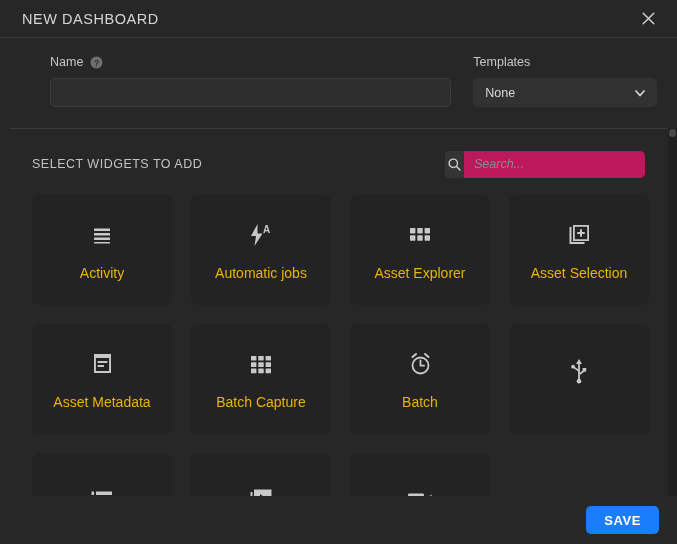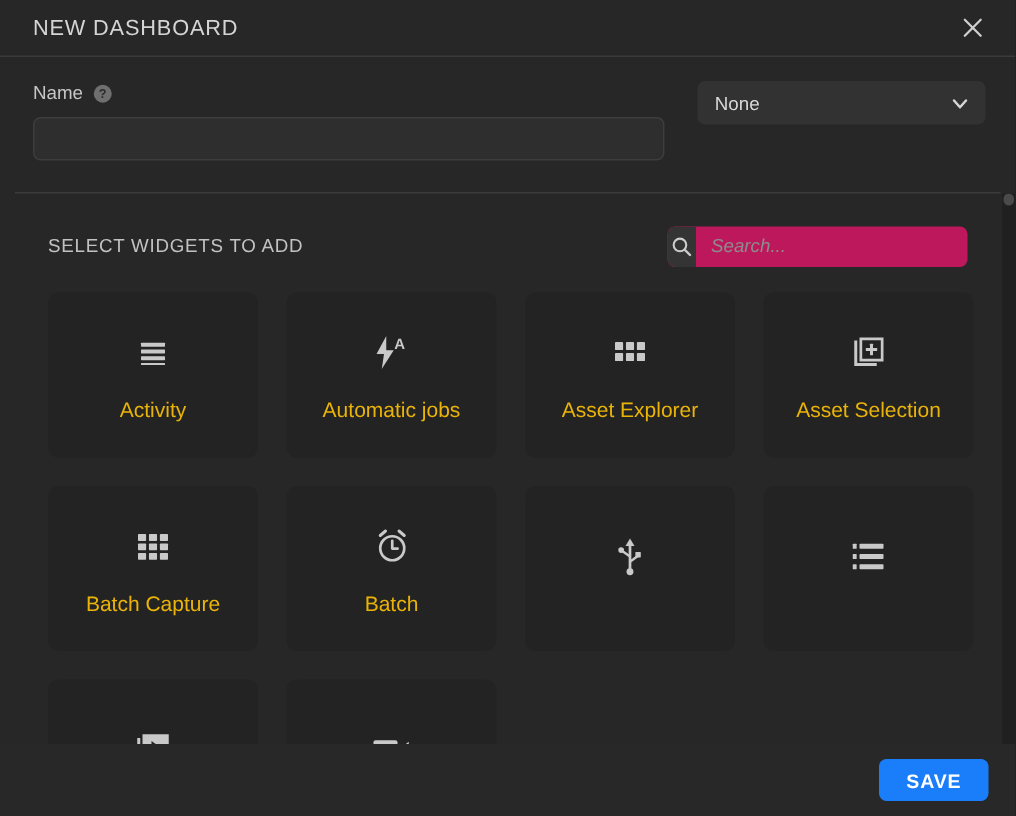--- a/index.html
+++ b/index.html
@@ -51,20 +51,21 @@
     cursor: pointer;
     border-radius: 3px;
   }
   .close-btn svg { display: block; }
 
   
   .form-row {
     display: flex;
     padding: 16px 20px 0 22px;
     gap: 0;
+    margin-left: 28px;
   }
   .field-name { width: 437px; }
   .field-templates { width: 200px; margin-left: 22px; }
 
   .field-label {
     font-size: 12.5px;
     color: #c6c6c6;
     margin-bottom: 8px;
     display: flex;
     align-items: center;
@@ -269,20 +270,23 @@
           <svg width="13" height="13" viewBox="0 0 13 13">
             <circle cx="6.5" cy="6.5" r="6" fill="#6f6f6f"></circle>
             <text x="6.5" y="9.6" font-size="8.5" font-family="Liberation Sans, sans-serif" fill="#2b2b2b" text-anchor="middle" font-weight="bold">?</text>
           </svg>
         </span>
       </div>
       <input class="text-input" type="text" value="" style="">
     </div>
 
     <div class="field-templates">
+      <div class="field-label">
+        <span>Templates</span>
+      </div>
       <div class="select-box">
         <span class="select-value">None</span>
         <svg width="14" height="14" viewBox="0 0 14 14">
           <path d="M3 5 L7 9.5 L11 5" stroke="#d5d5d5" stroke-width="1.7" fill="none" stroke-linecap="round" stroke-linejoin="round"></path>
         </svg>
       </div>
     </div>
 
   </div>
 
@@ -347,20 +351,31 @@
           <svg width="24" height="24" viewBox="0 0 24 24">
             <path d="M2.5 4 h2 v15 h13 v2 h-15 z"></path>
             <path d="M6 2 h16 v16 h-16 z M7.8 3.8 v12.4 h12.4 v-12.4 z" fill-rule="evenodd"></path>
             <rect x="13" y="6.2" width="2" height="7.6" rx="0.3"></rect>
             <rect x="10.2" y="9" width="7.6" height="2" rx="0.3"></rect>
           </svg>
         </div>
         <div class="tile-label">Asset Selection</div>
       </div>
 
+      <div class="tile">
+        <div class="tile-icon">
+          <svg width="21" height="24" viewBox="0 0 21 24">
+            <path d="M2 2 h17 v19 h-17 z M3.9 6 v13.1 h13.2 v-13.1 z" fill-rule="evenodd"></path>
+            <rect x="2" y="2" width="17" height="3.2"></rect>
+            <rect x="5.6" y="9" width="9.8" height="1.9" rx="0.3"></rect>
+            <rect x="5.6" y="13" width="6.4" height="1.9" rx="0.3"></rect>
+          </svg>
+        </div>
+        <div class="tile-label">Asset Metadata</div>
+      </div>
 
       <div class="tile">
         <div class="tile-icon">
           <svg width="22" height="22" viewBox="0 0 22 22">
             <rect x="1" y="3" width="5.4" height="4.6" rx="0.5"></rect>
             <rect x="8.3" y="3" width="5.4" height="4.6" rx="0.5"></rect>
             <rect x="15.6" y="3" width="5.4" height="4.6" rx="0.5"></rect>
             <rect x="1" y="9.3" width="5.4" height="4.6" rx="0.5"></rect>
             <rect x="8.3" y="9.3" width="5.4" height="4.6" rx="0.5"></rect>
             <rect x="15.6" y="9.3" width="5.4" height="4.6" rx="0.5"></rect>

